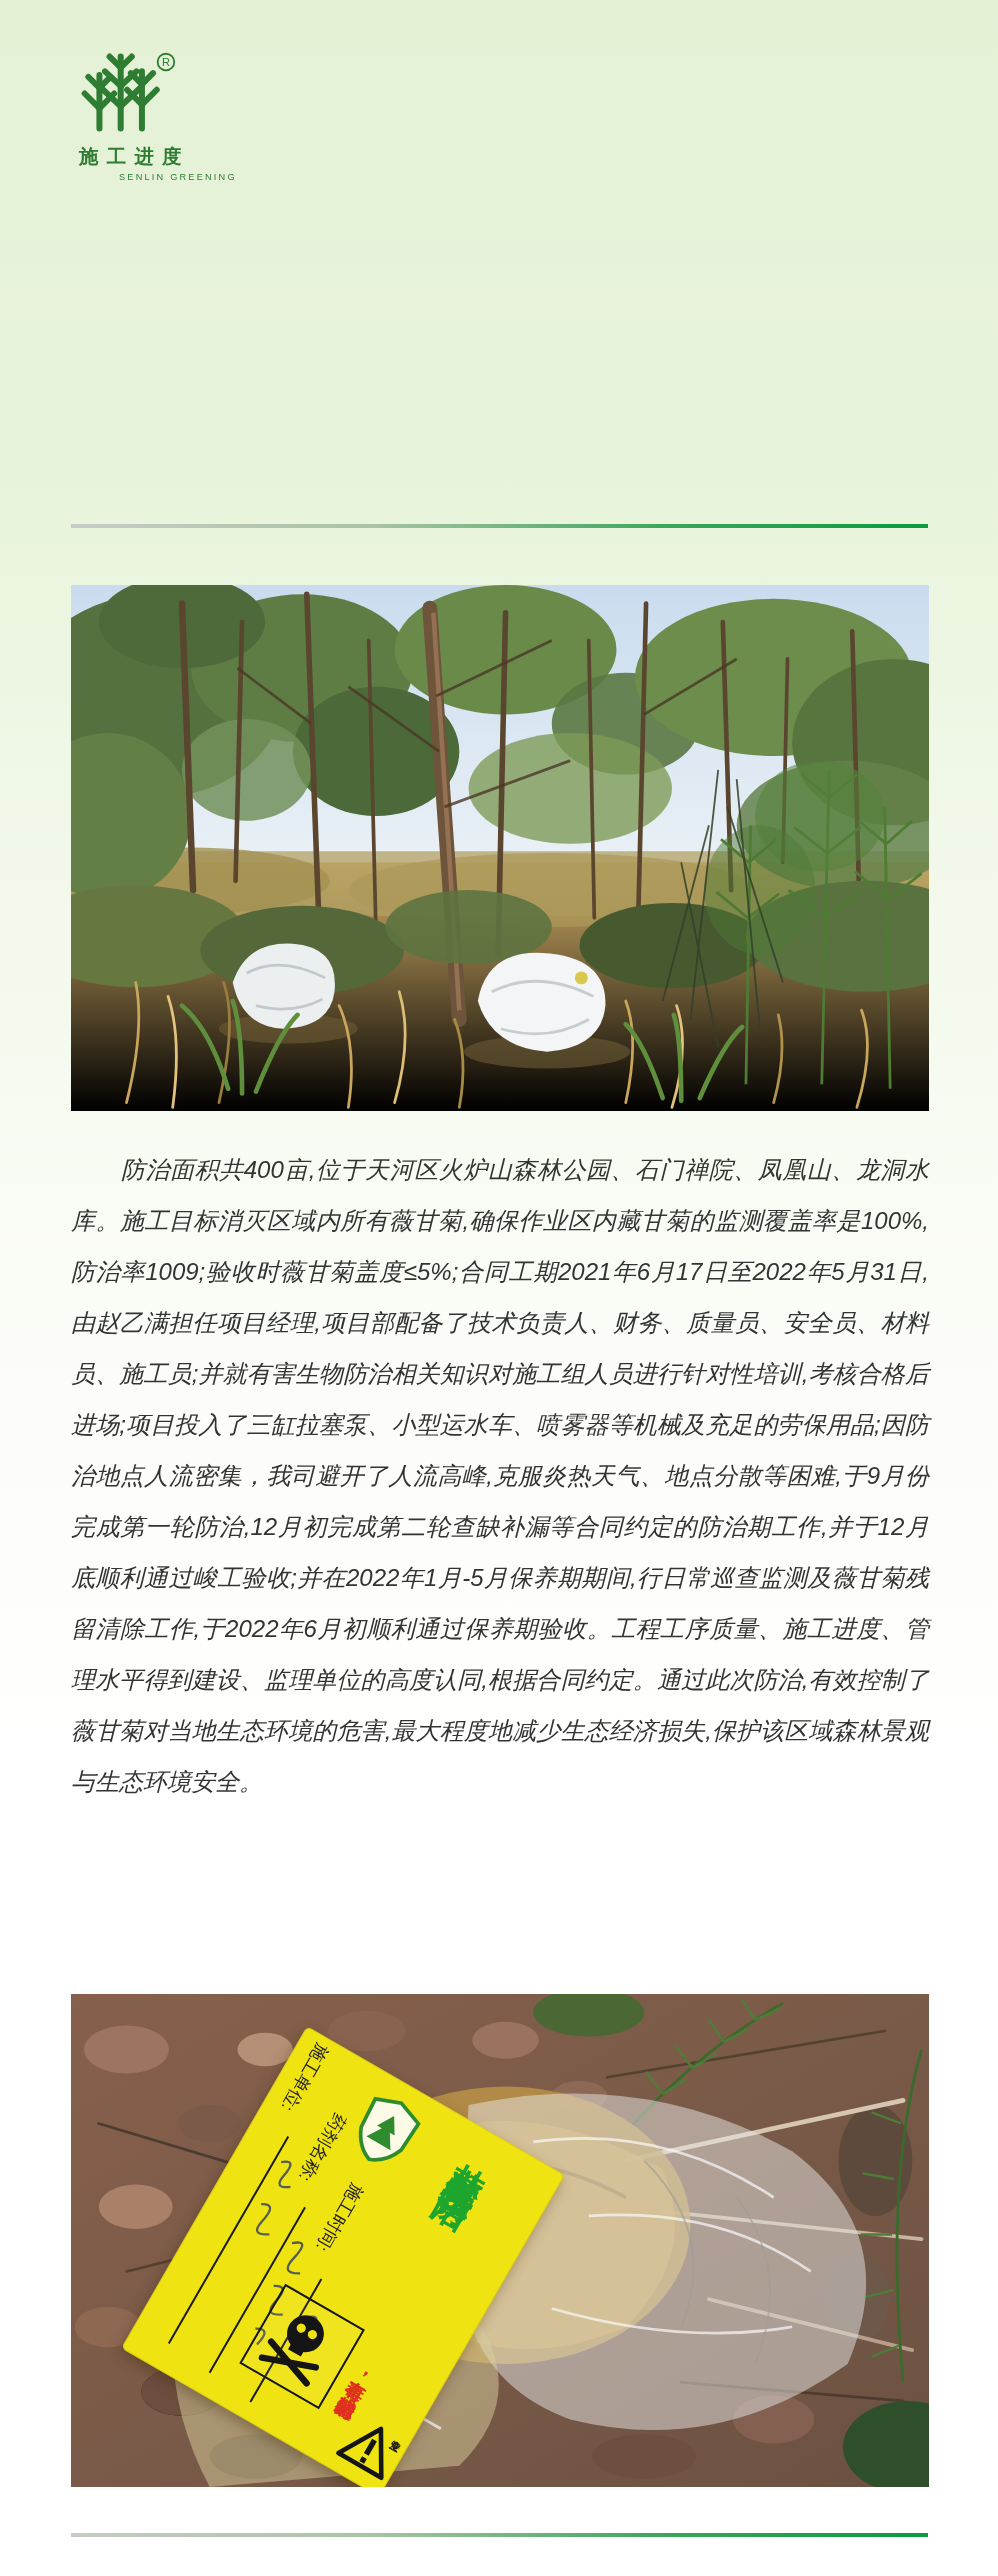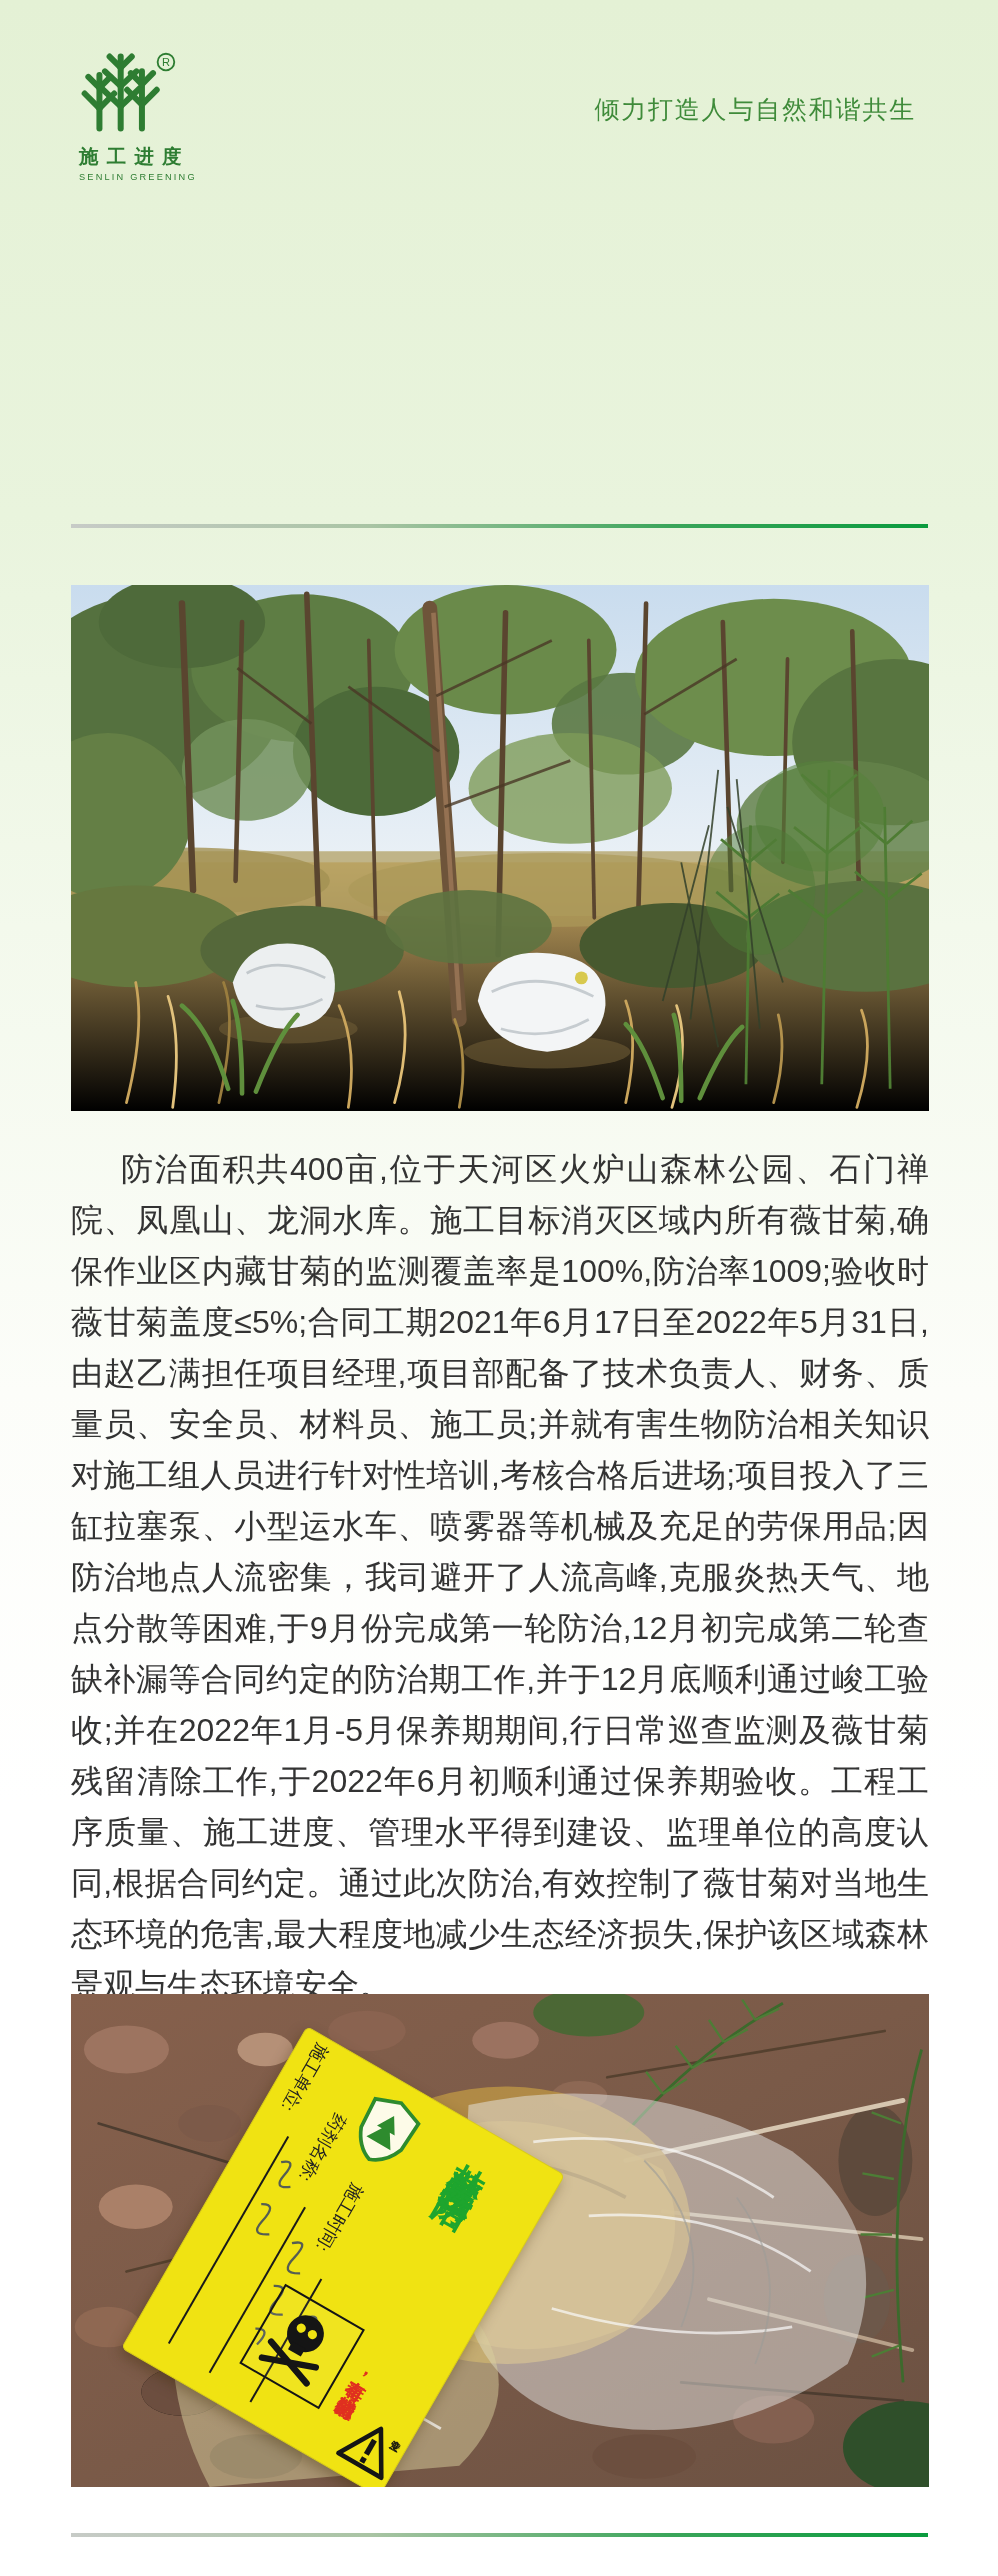--- a/index.html
+++ b/index.html
@@ -6,44 +6,45 @@
   .page{
     position:relative;
     width:999px;height:2576px;
     overflow:hidden;
     font-family:"Liberation Sans", sans-serif;
     background:linear-gradient(180deg,#e4f1d5 0%, #e9f4dd 20%, #f3f9ec 36%, #fcfdf9 54%, #ffffff 70%, #ffffff 100%);
   }
   
   .logo{position:absolute;left:79px;top:51px;width:176px;}
   .logo-cn{margin-top:3.7px;font-size:19.4px;font-weight:600;letter-spacing:8.3px;color:#2e7d32;white-space:nowrap;}
-  .logo-en{margin-top:2.8px;font-size:9.2px;letter-spacing:2.2px;color:#2e7d32;white-space:nowrap;}
+  .logo-en{margin-top:2.8px;font-size:9.2px;letter-spacing:2.2px;color:#2e7d32;white-space:nowrap;margin-left:40px;}
   .tagline{position:absolute;top:93px;right:83px;font-size:25px;color:#3f8b3a;letter-spacing:1.8px;white-space:nowrap;}
   
   .title{
     position:absolute;left:71px;top:220px;width:858px;
     font-size:80px;line-height:125px;font-weight:700;color:#377d1e;
     letter-spacing:0.9px;
   }
   
   .divider{position:absolute;left:71px;width:857px;height:3.7px;
     background:linear-gradient(90deg,#c7cbc7 0%, #a9c4a4 35%, #3aa55a 70%, #0a9b3e 100%);}
   .divider-1{top:524px;}
   .divider-2{top:2533px;}
   
   .photo{position:absolute;left:71px;width:858px;overflow:hidden;background:#9b8a6a;}
   .photo-1{top:585px;height:526px;}
   .photo-2{top:1994px;height:493px;}
   .photo svg{display:block;}
   
   .article{
     position:absolute;left:71px;top:1144px;width:858px;
-    font-size:32px;line-height:51px;color:#333333;
+    font-size:24px;line-height:51px;color:#333333;
     text-align:justify;text-indent:50px;
     font-family:"Liberation Sans", sans-serif;
+    font-style:italic;
   }
   
   .pesticide-label{
     position:absolute;left:236px;top:32px;width:296px;height:370px;
     background:#f0e312;border:0.9px solid #d9cd18;border-radius:5.5px;
     transform:rotate(30deg);transform-origin:top left;
     box-shadow:0 5.5px 13px rgba(60,40,0,.35);
   }
   .label-title{
     position:absolute;left:192px;top:9.2px;height:357px;
@@ -106,21 +107,20 @@
           <path d="M68 58 L84 42"></path>
       </g>
       <g>
         <circle cx="94" cy="12" r="9" fill="none" stroke="#2e7d32" stroke-width="2"></circle>
         <text x="94" y="16.5" text-anchor="middle" font-size="12" fill="#2e7d32" font-family="Liberation Sans, sans-serif">R</text>
       </g>
     </svg>
     <div class="logo-cn">施工进度</div>
     <div class="logo-en">SENLIN GREENING</div>
   </div>
-  <div class="tagline">倾力打造人与自然和谐共生</div>
 
 
   <div class="divider divider-1"></div>
 
   <div class="photo photo-1">
     <svg width="858" height="526" viewBox="0 0 928 569" preserveAspectRatio="none">
       <defs>
         <linearGradient id="sky" x1="0" y1="0" x2="0" y2="1">
           <stop offset="0" stop-color="#c9dcee"></stop>
             <stop offset="1" stop-color="#eef3f7"></stop>

